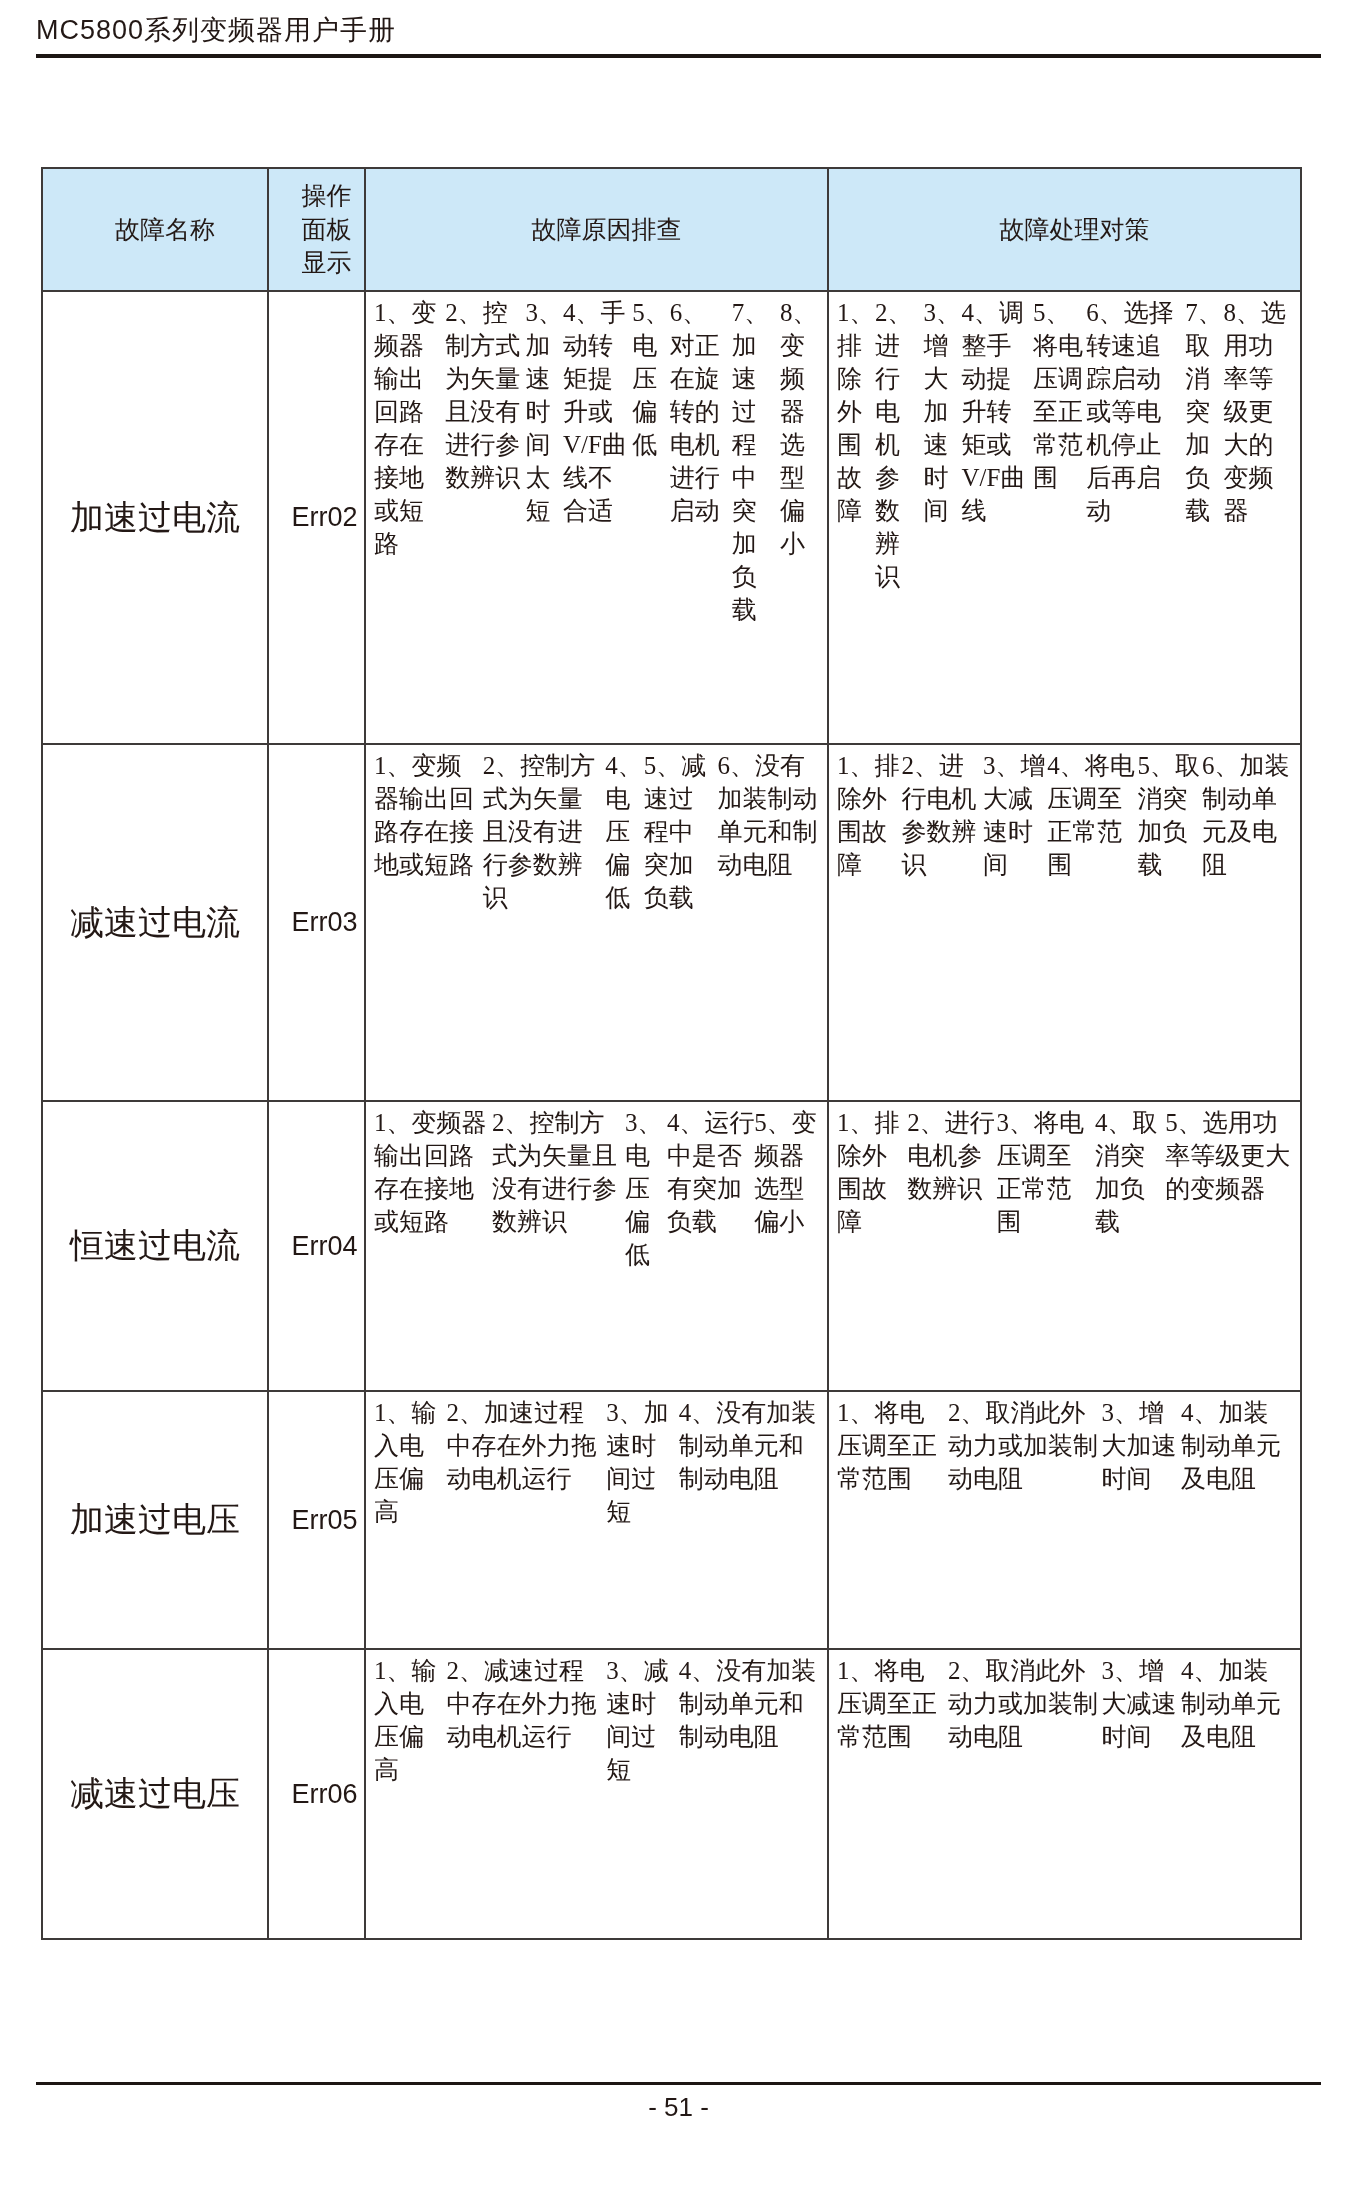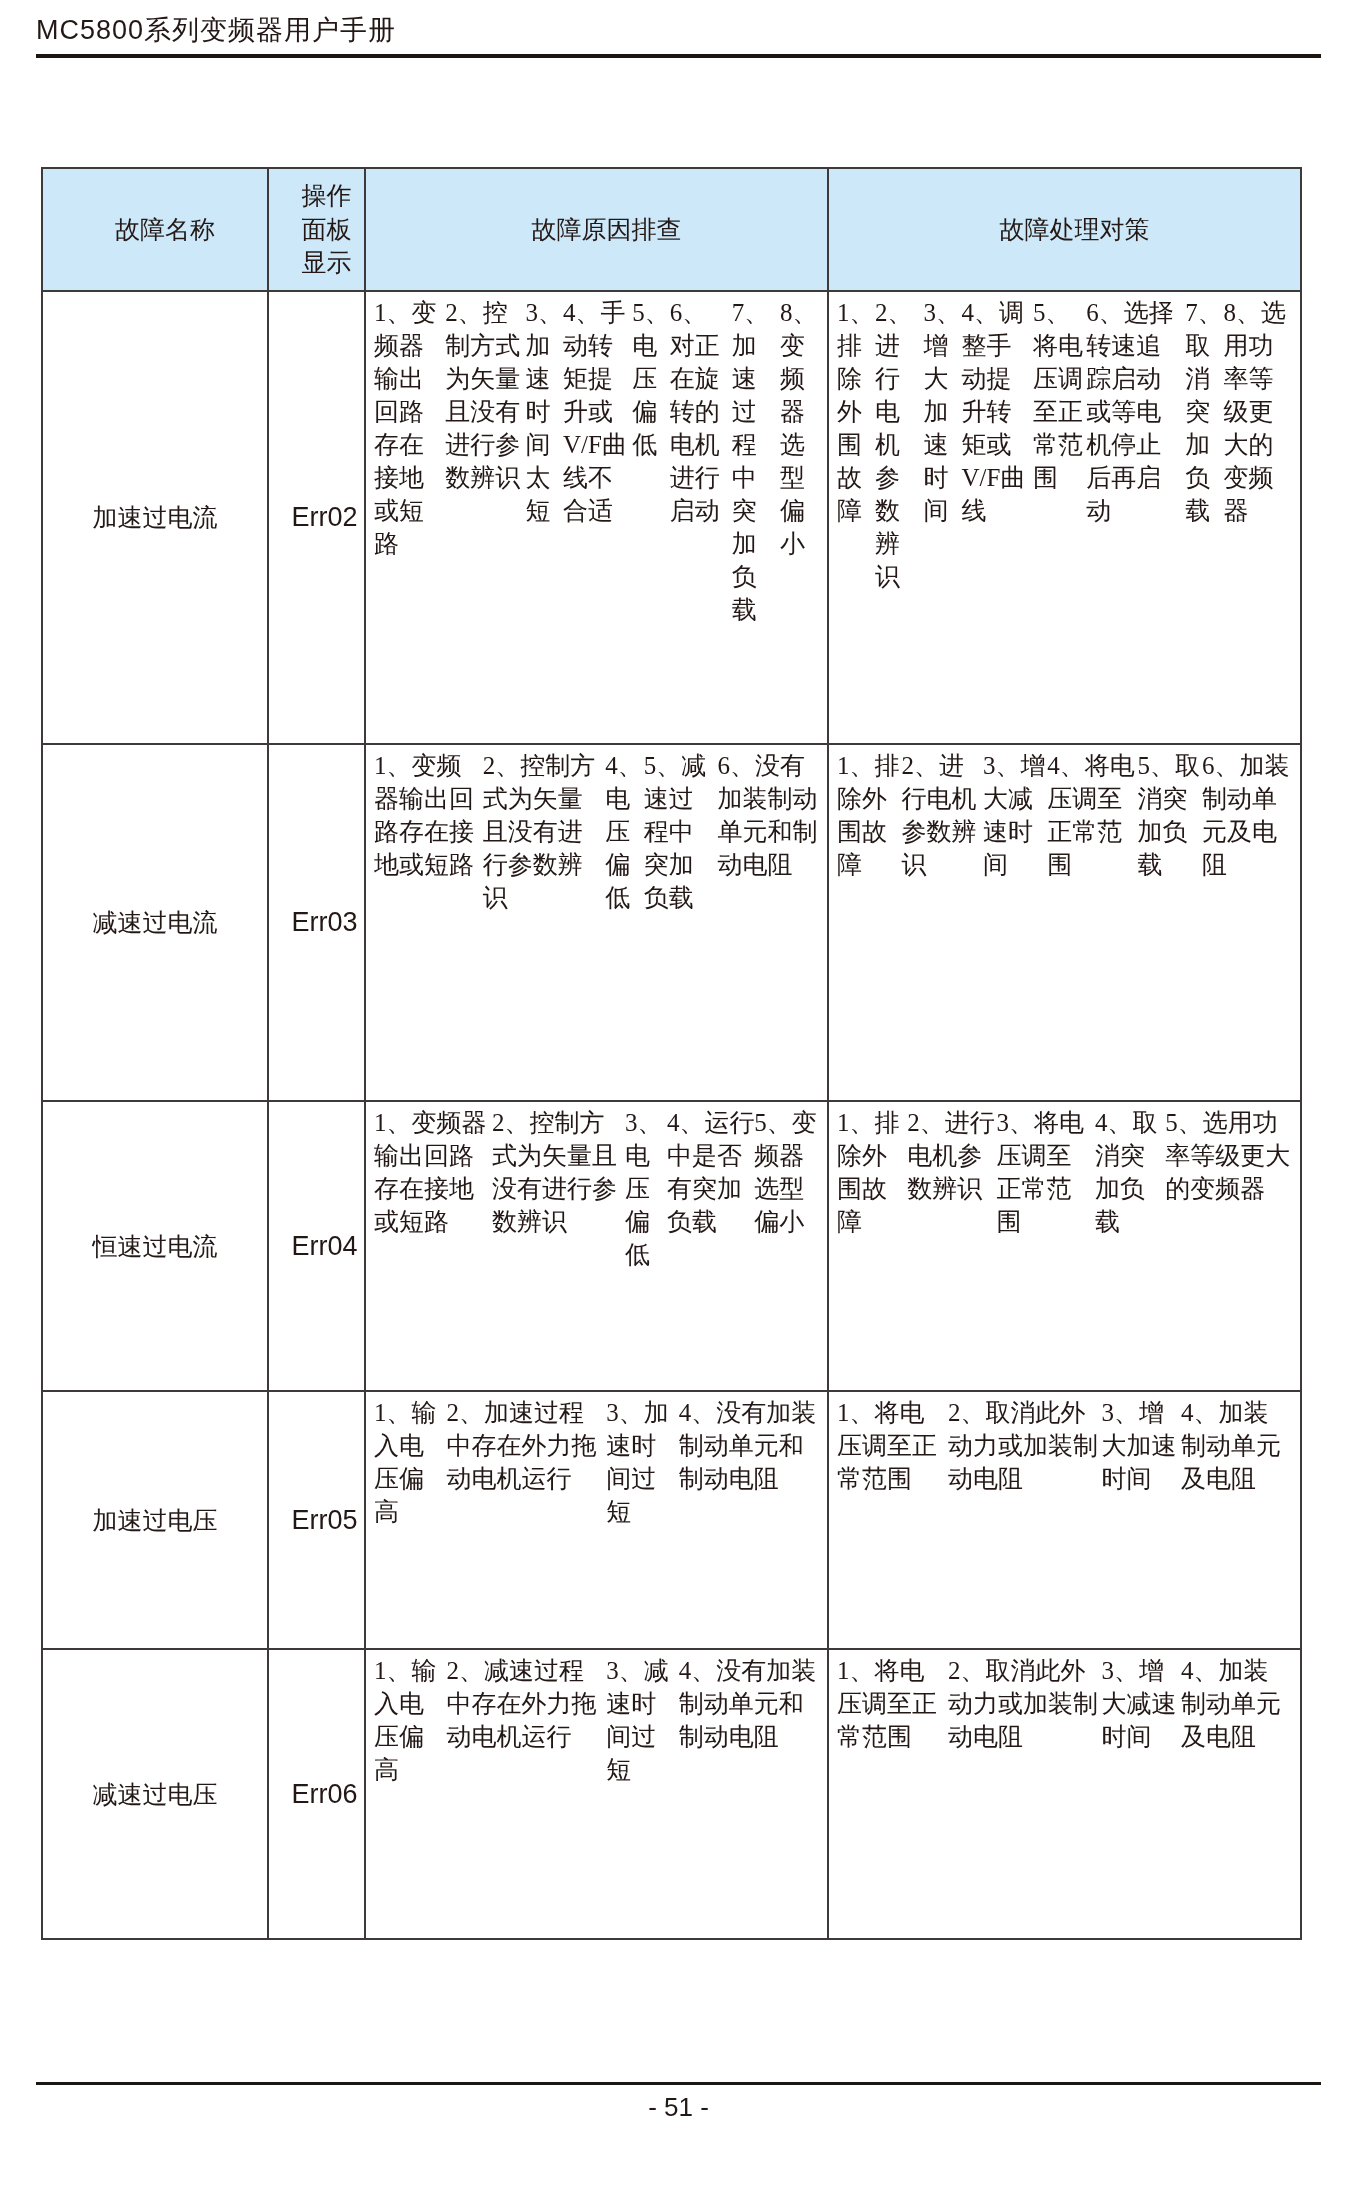--- a/index.html
+++ b/index.html
@@ -42,21 +42,21 @@
   .t-row > div:last-child { border-right:none; }
   .t-row.last > div { border-bottom:none; }
   .head-row { background:#cde8f8; height:123px; }
   .head-row > div {
     display:flex; align-items:center; justify-content:center;
     font-size:25px; text-align:center;padding-left:20px;
   }
   .head-panel-label { width:60px; line-height:1.35; }
   .c-name, .c-code {
     display:flex; align-items:center; justify-content:center;
-    font-size:25px; text-align:center;
+    font-size:34px; text-align:center;
   }
   .c-code {
     font-family:"Liberation Sans","DejaVu Sans",sans-serif;
     font-size:27px;
     padding-left:16px;
   }
   .c-list {
     display:flex; flex-direction:row; justify-content:space-evenly;
     padding:4px 8px; font-size:25px;
   }

